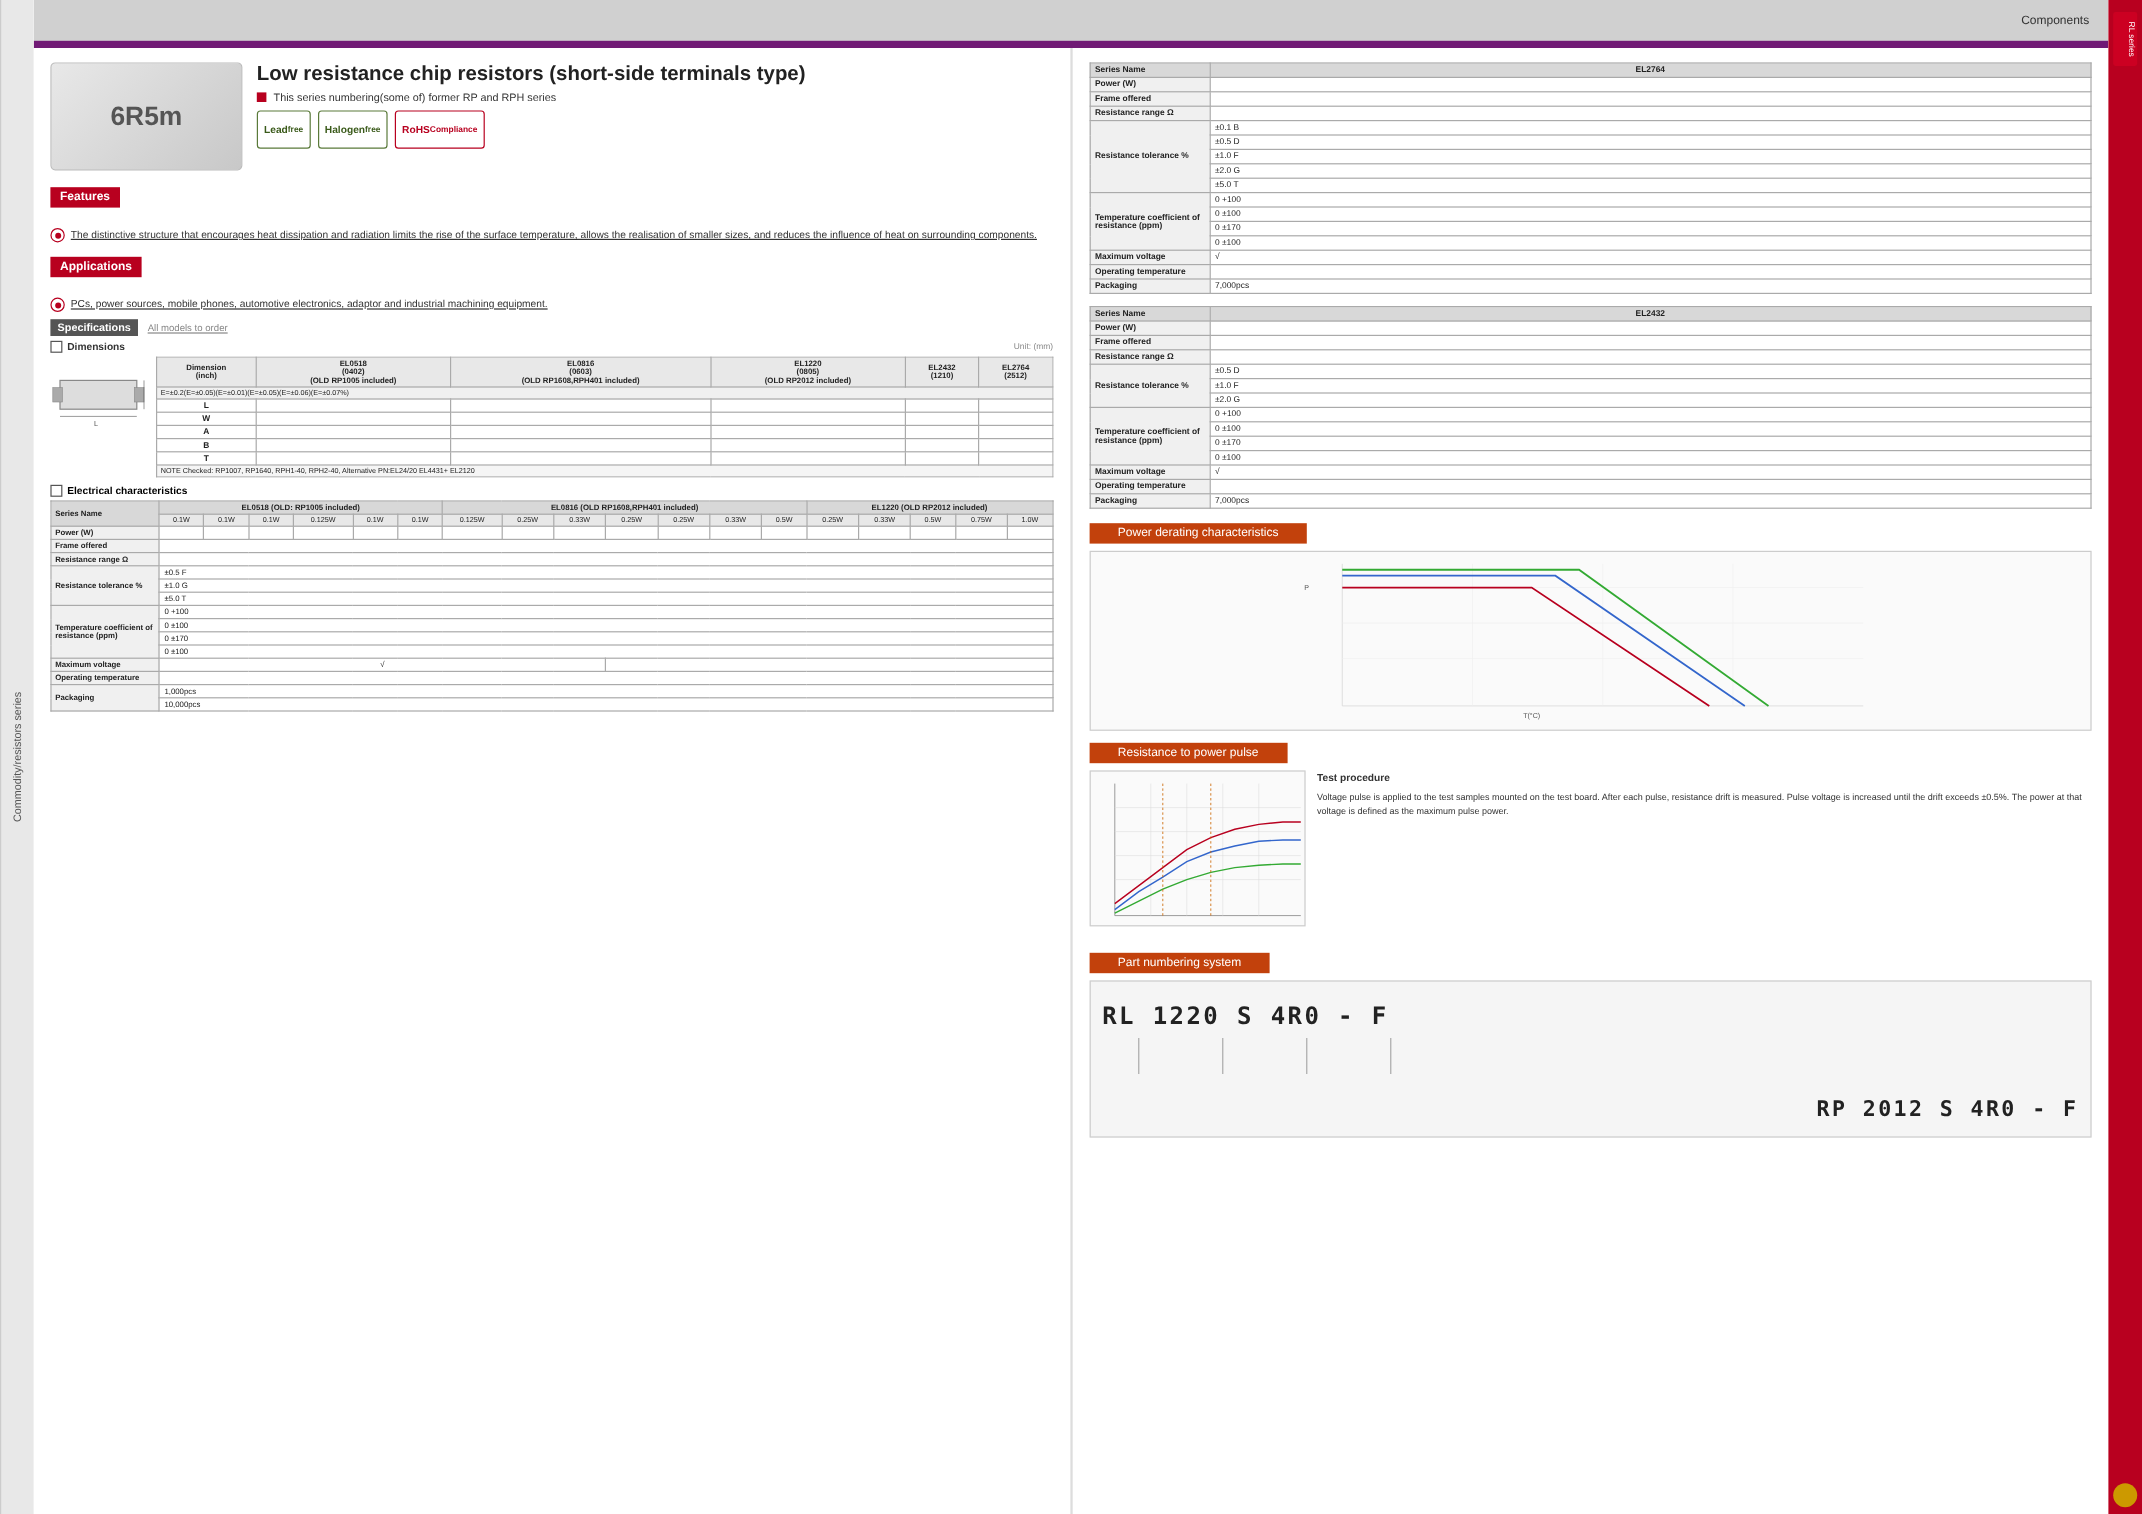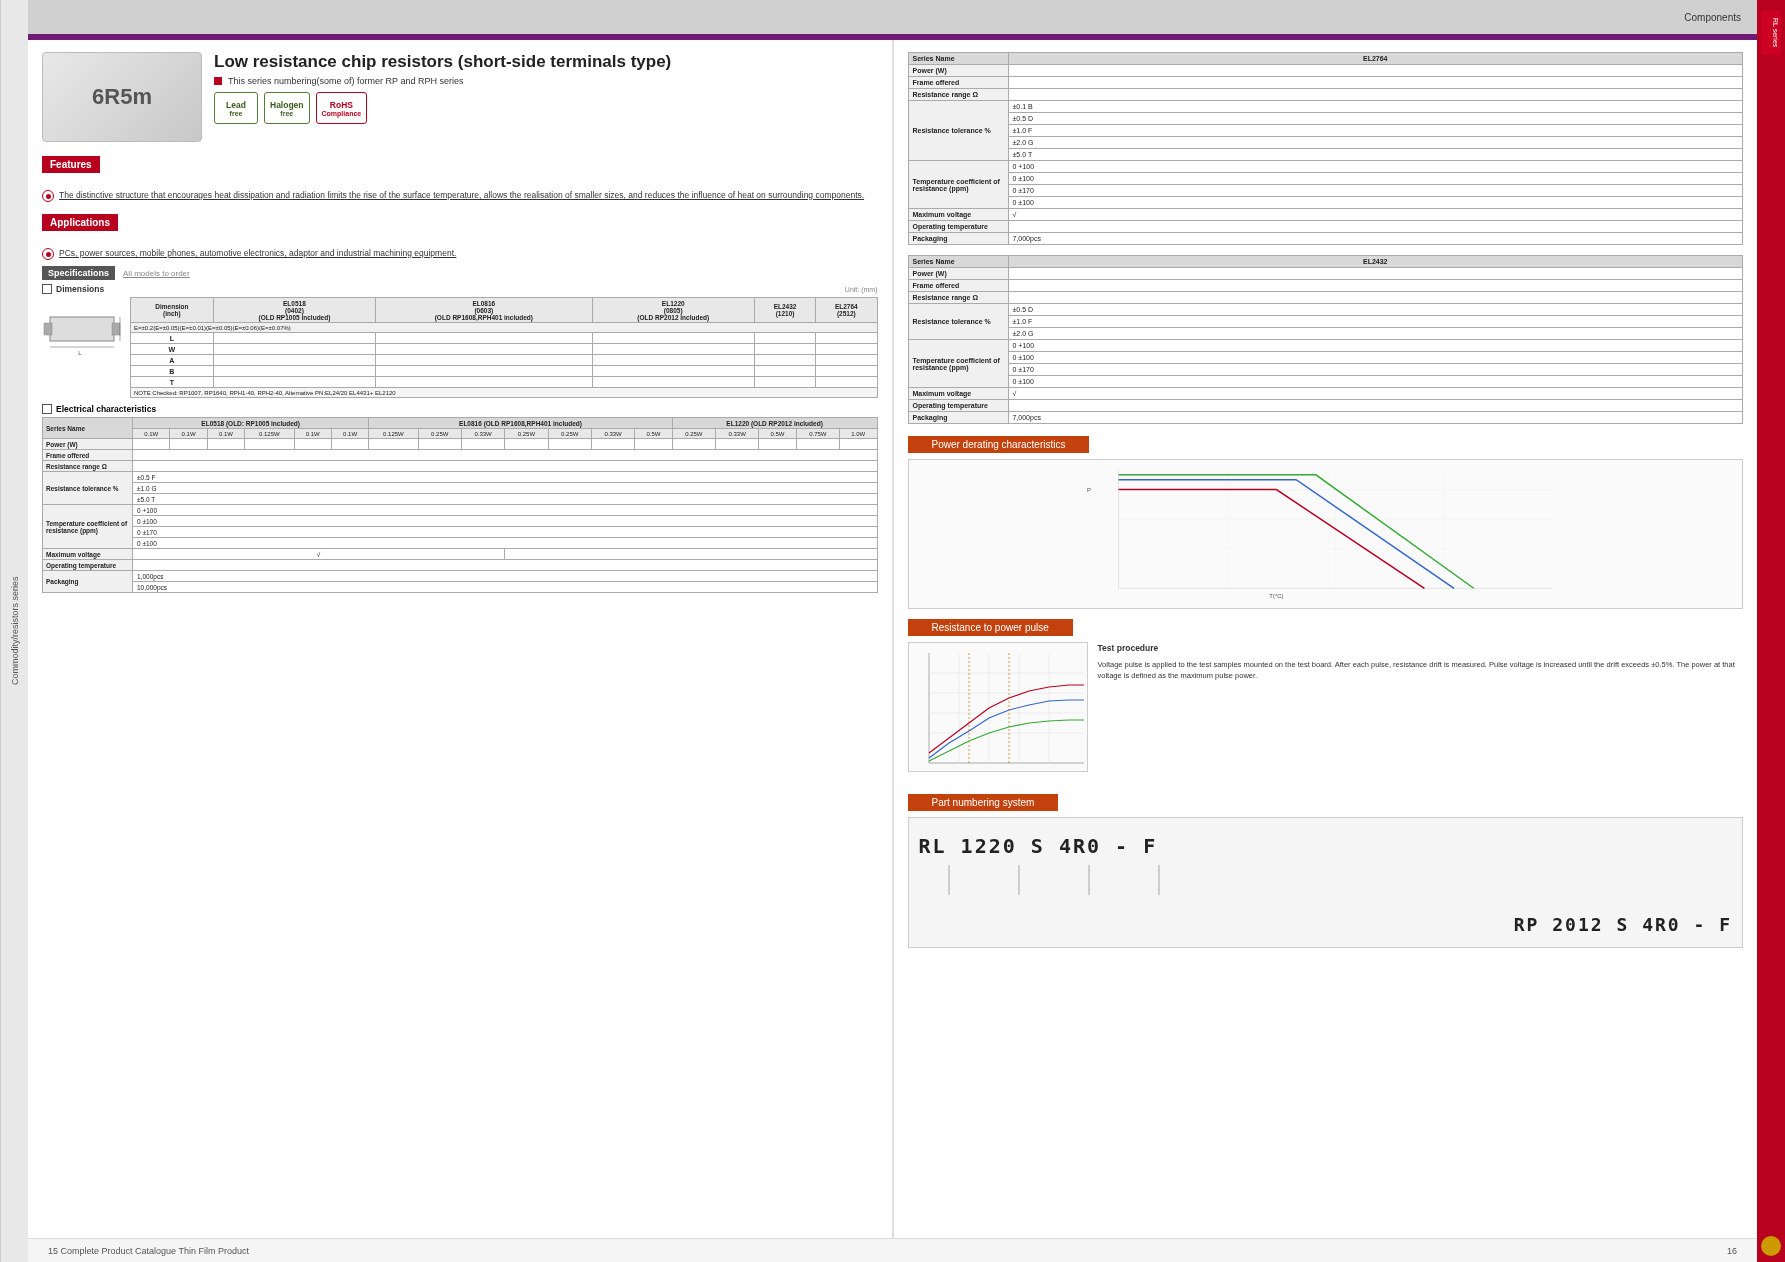--- a/index.html
+++ b/index.html
@@ -153,21 +153,21 @@
     }
     
     .badges-row {
       display: flex;
       gap: 6px;
       margin: 6px 0 8px 0;
       align-items: center;
     }
     .badge {
       display: flex;
-      flex-direction: column;
+      flex-direction: row;
       align-items: center;
       justify-content: center;
       border: 1.5px solid #888;
       border-radius: 3px;
       padding: 3px 5px;
       font-size: 7.5px;
       font-weight: bold;
       color: #333;
       min-width: 44px;
       min-height: 32px;
@@ -908,24 +908,20 @@
             </svg>
             <div style="height:6px;"></div>
             <div class="part-number-display" style="font-size:18px;text-align:right;">RP 2012  S 4R0  -  F</div>
           </div>
         </div>
 
       </div>
 
     </div>
 
-    <div class="footer">
-      <span>15    Complete Product Catalogue   Thin Film Product</span>
-      <span>16</span>
-    </div>
   </div>
 
   <div class="right-sidebar">
     <div class="right-sidebar-tab">RL series</div>
     <div style="flex:1;"></div>
     <div style="width:20px;height:20px;background:#cc9900;border-radius:50%;margin-bottom:6px;"></div>
   </div>
 </div>
 
 </body></html>

